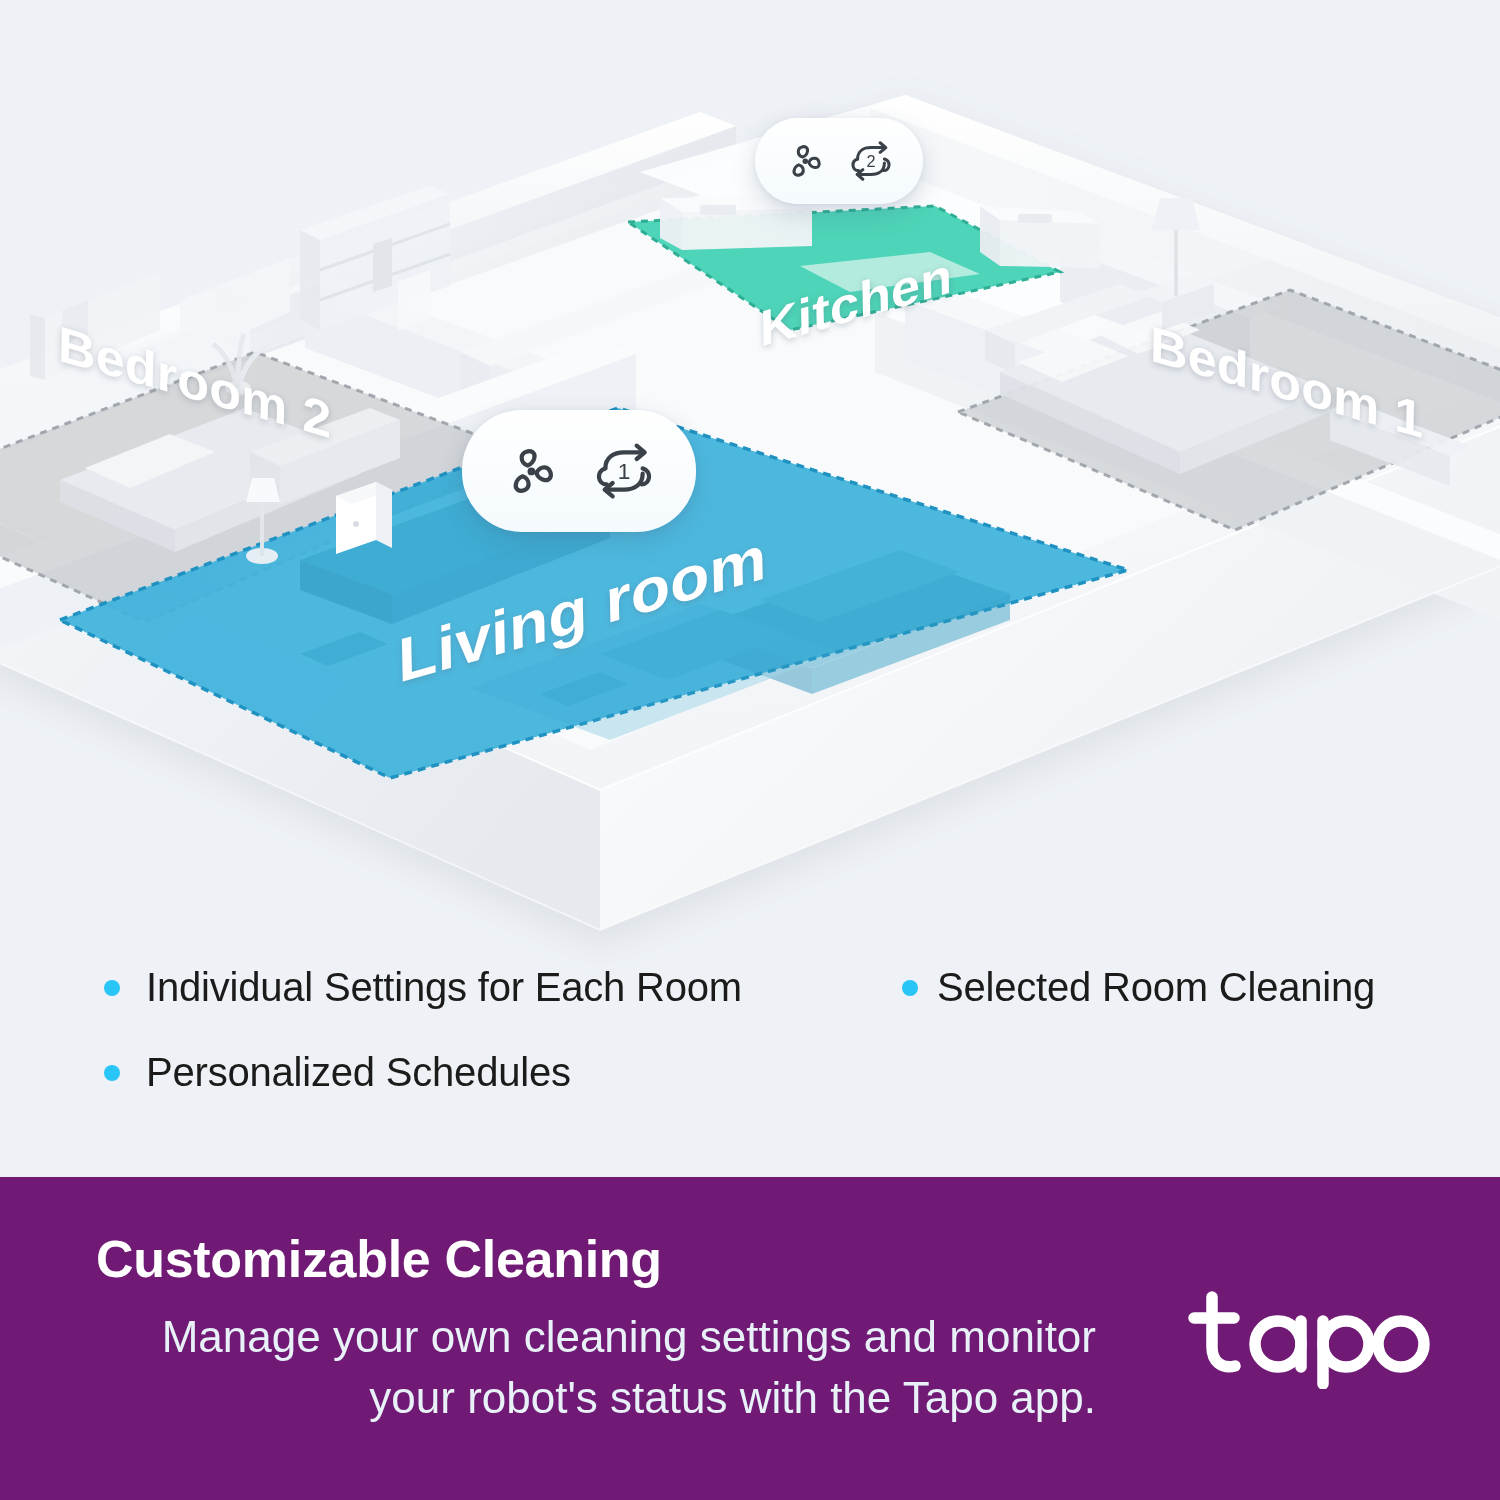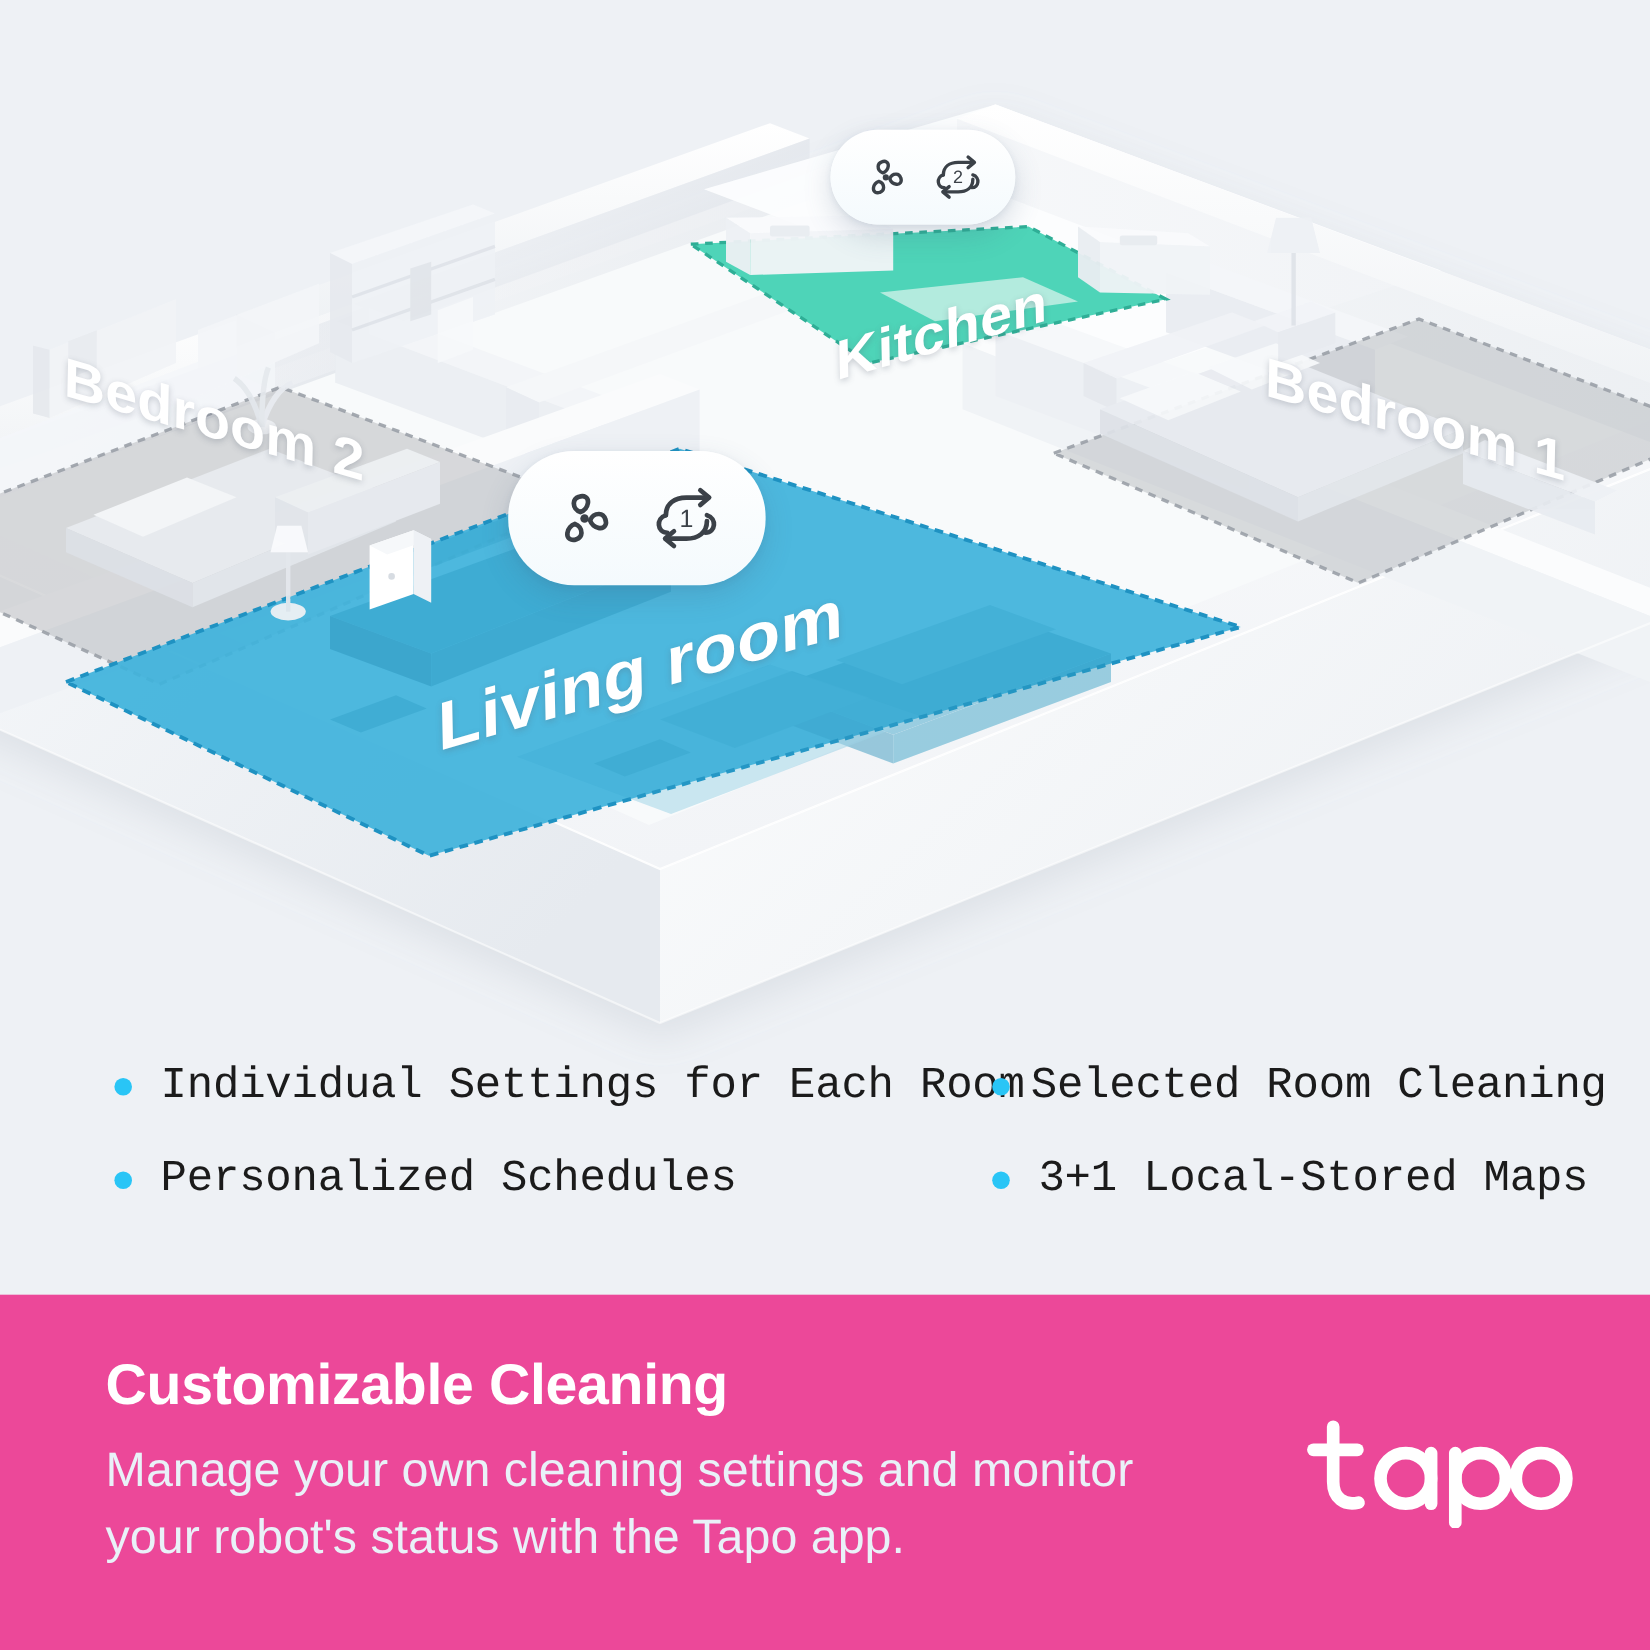--- a/index.html
+++ b/index.html
@@ -55,21 +55,20 @@
     box-shadow:0 10px 26px rgba(70,95,125,.20), 0 2px 6px rgba(70,95,125,.10);
   }
   #pill-kitchen{ left:755px; top:118px; width:168px; height:86px; gap:18px; }
   #pill-livingroom{ left:462px; top:410px; width:234px; height:122px; gap:26px; }
   .pill-icon{ display:block; }
 
   
   #features{
     position:absolute; left:0; top:940px; width:1500px; height:200px;
     display:flex;
-    font-family:Liberation Mono, monospace;
   }
   #features{ display:block; }
   .feature-item{
     position:absolute;
     display:flex; align-items:center; gap:26px;
   }
   .bullet-dot{
     width:16px; height:16px; border-radius:50%;
     background:#29c5f6; flex:0 0 auto;
   }
@@ -78,21 +77,22 @@
     letter-spacing:-0.2px;
   }
   #feature-0{ left:104px; top:25px; }
   #feature-1{ left:104px; top:110px; }
   #feature-2{ left:902px; top:25px;gap:19px; }
   #feature-3{ left:902px; top:110px; }
 
   
   #bottom-banner{
     position:absolute; left:0; top:1177px; width:1500px; height:323px;
-    background:#ec4899;
+    background:#701a75;
+    text-align:right;
   }
   #banner-title{
     position:absolute; left:96px; top:52px;
     font-size:52px; font-weight:700; color:#ffffff; letter-spacing:-0.3px;
   }
   #banner-subtitle{
     position:absolute; left:96px; top:130px;
     font-size:44px; font-weight:400; color:#e9f1f8; line-height:1.38;
     max-width:1000px;
   }
@@ -389,24 +389,20 @@
   <div class="feature-item" id="feature-1">
     <span class="bullet-dot"></span>
     <span class="feature-text">Personalized Schedules</span>
   </div>
 
   <div class="feature-item" id="feature-2">
     <span class="bullet-dot"></span>
     <span class="feature-text">Selected Room Cleaning</span>
   </div>
 
-  <div class="feature-item" id="feature-3">
-    <span class="bullet-dot"></span>
-    <span class="feature-text">3+1 Local-Stored Maps</span>
-  </div>
 </div>
 
 <div id="bottom-banner">
   <div id="banner-title">Customizable Cleaning</div>
   <div id="banner-subtitle">Manage your own cleaning settings and monitor your robot's status with the Tapo app.</div>
 
   <svg id="tapo-logo" width="252" height="100" viewBox="0 0 252 100">
     <g fill="none" stroke="#ffffff" stroke-width="11.5" stroke-linecap="round">
 
       <path d="M26 8 L26 58 C26 73 36 80 49 77"></path>

